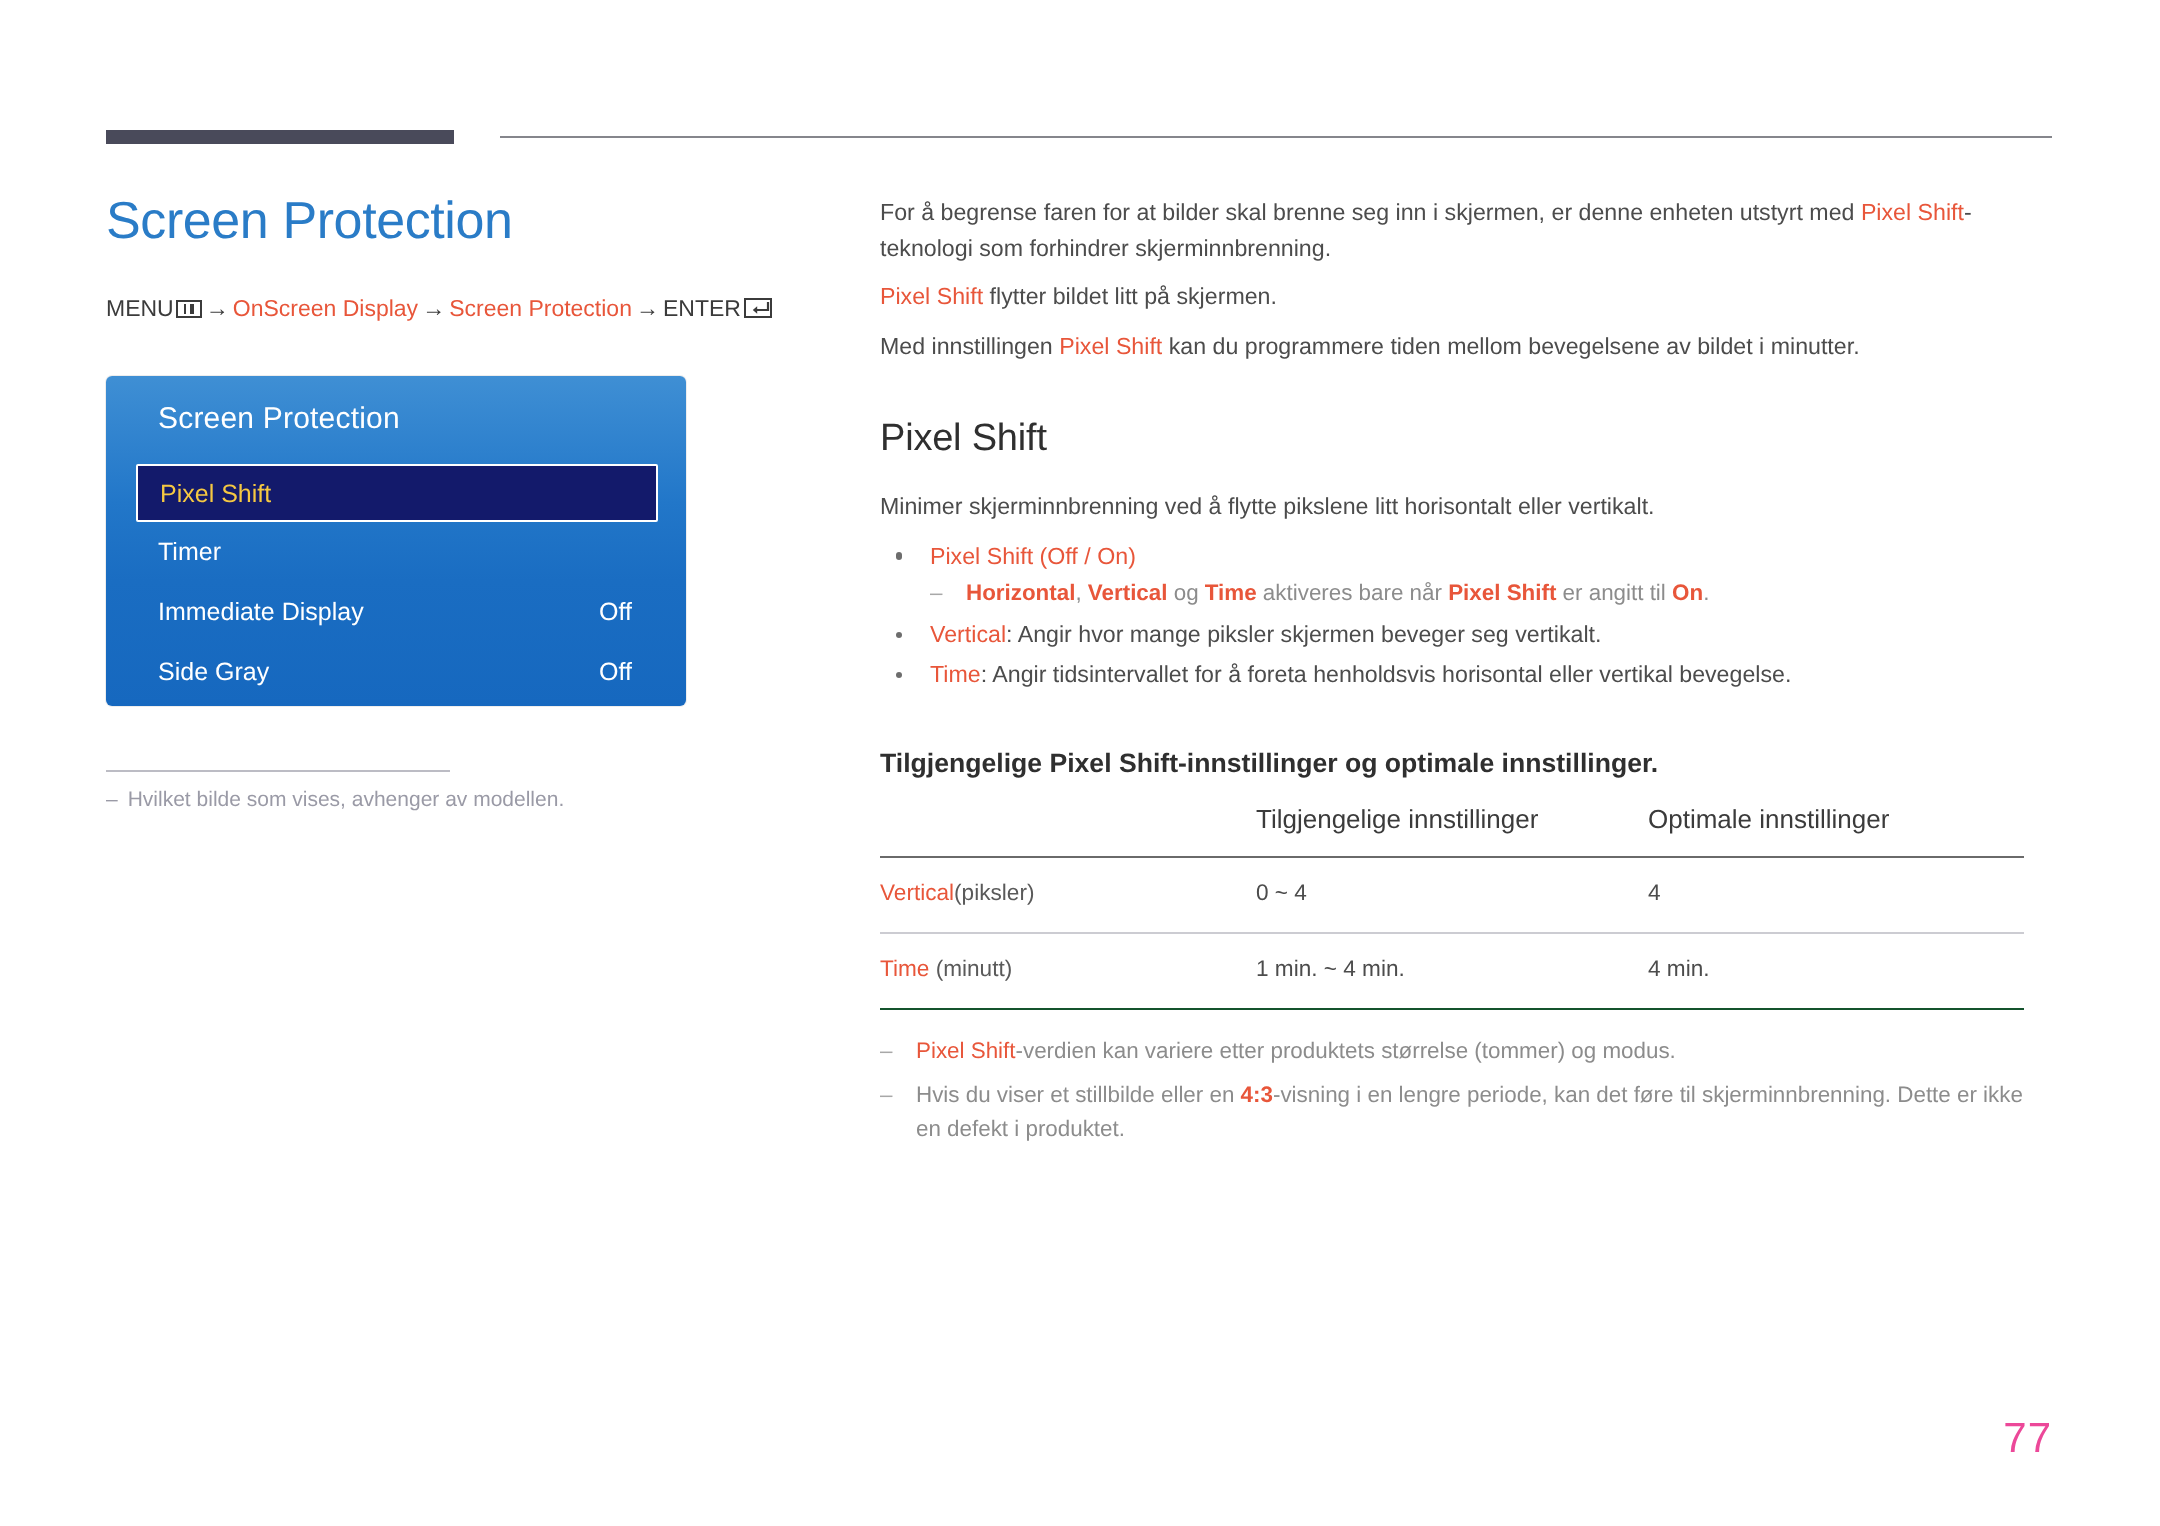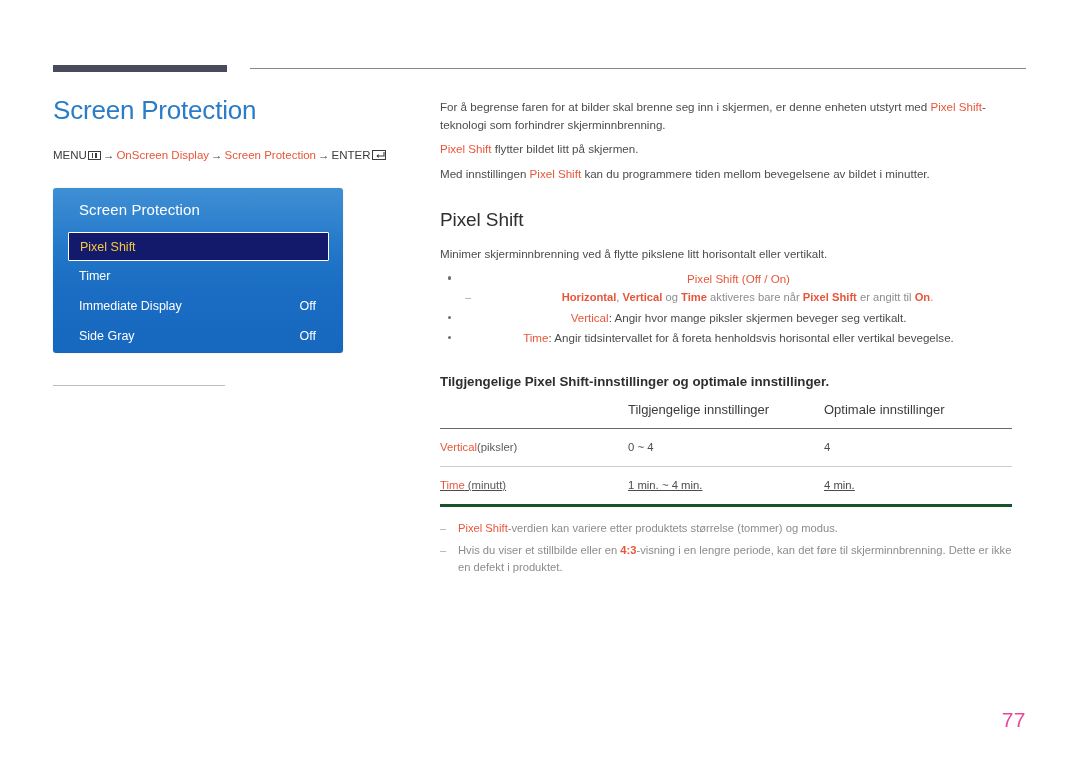--- a/index.html
+++ b/index.html
@@ -175,21 +175,20 @@
     margin: 4px 0 0 0;
     padding: 0;
   }
   ul.bullets > li {
     position: relative;
     padding-left: 25px;
     font-size: 11.6px;
     line-height: 1.5;
     color: #4c4c4c;
     margin-bottom: 3px;
-    text-align: center;
   }
   ul.bullets > li > .dot {
     position: absolute;
     left: 8px; top: 6.5px;
     width: 3.4px; height: 3.4px;
     border-radius: 50%;
     background: #6d6d6d;
   }
   .subnote {
     position: relative;
@@ -233,21 +232,21 @@
     vertical-align: bottom;
   }
   table.spec thead tr { border-bottom: 1.6px solid #6a6a6a; }
   table.spec td {
     font-size: 11.3px;
     color: #4c4c4c;
     padding: 12px 0 13px 0;
     vertical-align: top;
     border-bottom: 1px solid #ccccd2;
   }
-  table.spec tbody tr:last-child td { border-bottom: 3px solid #14532d; text-decoration: underline; }
+  table.spec tbody tr:last-child td { border-bottom: 1px solid #14532d; }
   .cell-or { color: #e8563a; }
   .cell-gray { color: #5a5a5a; }
 
   .notes-block { margin-top: 13px; }
   .notes-block .subnote { margin-top: 5px; }
 
   
   .page-num {
     position: absolute;
     right: 54px; top: 708px;
@@ -297,20 +296,23 @@
 
       <div class="osd-row">
         <span class="osd-label">Side Gray</span>
         <span class="osd-value">Off</span>
       </div>
 
     </div>
   </div>
 
   <div class="left-note-rule"></div>
+  <div class="left-note">
+    <span class="dash">–</span><span>Hvilket bilde som vises, avhenger av modellen.</span>
+  </div>
 
   <div class="right-col">
 
     <p class="body-p"><span>For å begrense faren for at bilder skal brenne seg inn i skjermen, er denne enheten utstyrt med </span><span class="hl">Pixel Shift</span><span>-teknologi som forhindrer skjerminnbrenning.</span></p>
 
     <p class="body-p"><span class="hl">Pixel Shift</span><span> flytter bildet litt på skjermen.</span></p>
 
     <p class="body-p"><span>Med innstillingen </span><span class="hl">Pixel Shift</span><span> kan du programmere tiden mellom bevegelsene av bildet i minutter.</span></p>
 
     <h2 class="section-title">Pixel Shift</h2>

